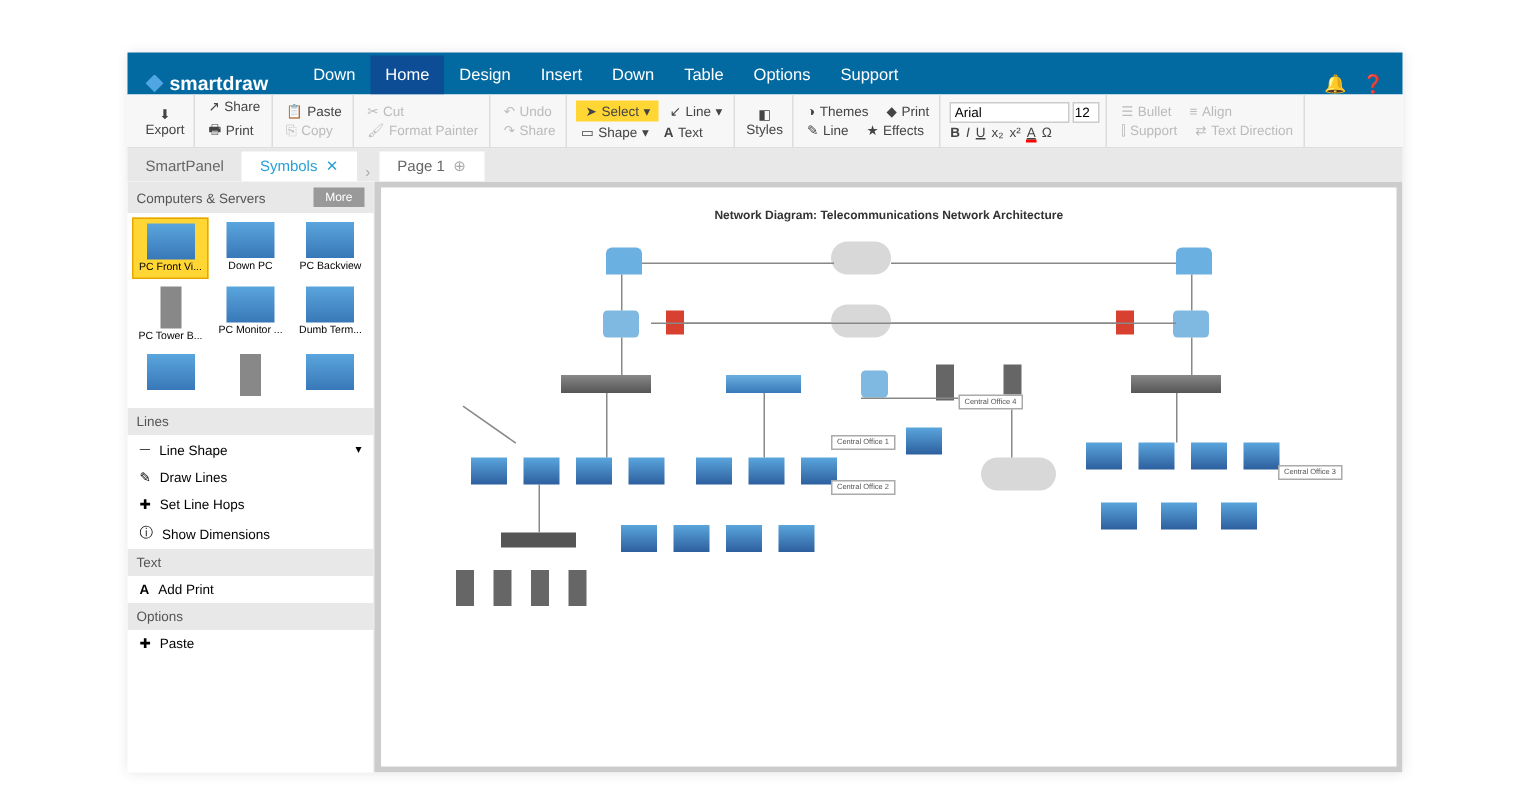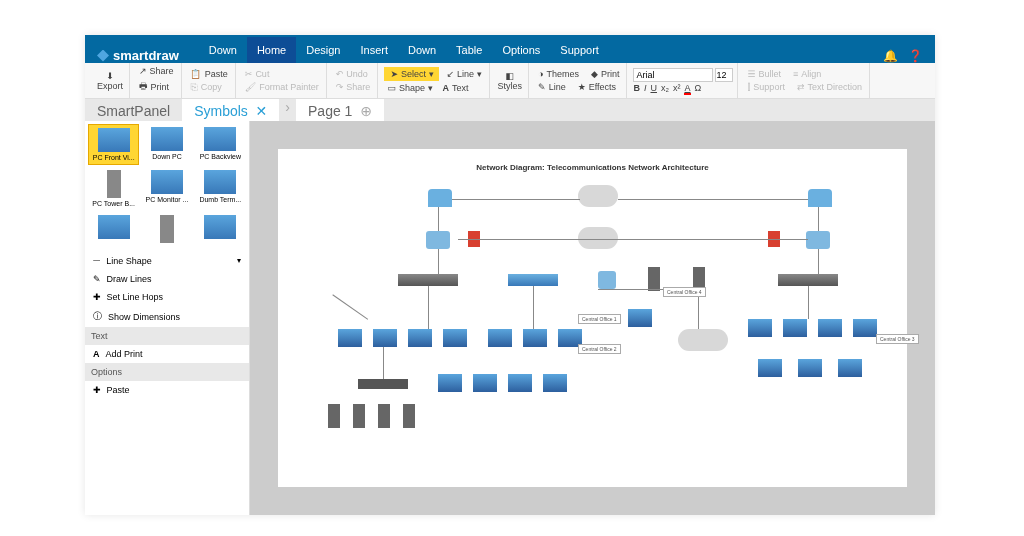--- a/index.html
+++ b/index.html
@@ -13,36 +13,36 @@
 .menu-item{padding:7px 10px;font-size:11px;cursor:pointer}
 .menu-item.active{background:#0d4d96}
 .titlebar-right{margin-left:auto;display:flex;gap:10px;align-items:center}
 .ribbon{height:36px;background:#f7f7f7;border-bottom:1px solid #ddd;display:flex;align-items:center;padding:0 6px;gap:2px;font-size:9px;color:#444}
 .rgroup{display:flex;flex-direction:column;gap:1px;padding:0 4px;border-right:1px solid #ddd;height:100%;justify-content:center}
 .rbtn{display:flex;align-items:center;gap:3px;padding:1px 3px;white-space:nowrap}
 .export-btn{display:flex;flex-direction:column;align-items:center;padding:0 6px;border-right:1px solid #ddd;height:100%;justify-content:center}
 .select-btn{background:#ffd633;padding:2px 6px;display:flex;align-items:center;gap:3px}
 .font-input{width:80px;height:14px;font-size:9px;border:1px solid #ccc;padding:0 2px}
 .font-size{width:18px;height:14px;font-size:9px;border:1px solid #ccc;}
-.tabs{height:22px;background:#e8e8e8;display:flex;align-items:flex-start;font-size:14px;color:#666}
+.tabs{height:22px;background:#e8e8e8;display:flex;align-items:flex-end;font-size:10px;color:#666}
 .tab{padding:4px 12px;cursor:pointer}
 .tab.active{background:#fff}
 .tab.symbols{color:#2a9fd6}
 .content{flex:1;display:flex;overflow:hidden}
 .sidebar{width:165px;background:#fff;border-right:1px solid #ddd;display:flex;flex-direction:column;font-size:9px}
 .section-hdr{background:#e8e8e8;padding:4px 6px;display:flex;justify-content:space-between;align-items:center;font-size:9px;color:#555}
 .more-btn{background:#999;color:#fff;padding:2px 8px;font-size:8px}
 .symbols-grid{display:grid;grid-template-columns:repeat(3,1fr);gap:2px;padding:3px;background:#fff}
 .symbol{display:flex;flex-direction:column;align-items:center;padding:3px;font-size:7px;text-align:center;cursor:pointer}
 .symbol.selected{background:#ffd633;border:1px solid #e6a800}
 .symbol-icon{width:32px;height:24px;background:linear-gradient(#5aa5dd,#3878b8);margin-bottom:2px}
 .symbol-icon.tower{width:14px;height:28px;background:#888}
 .sidebar-item{padding:4px 8px;display:flex;align-items:center;gap:6px;cursor:pointer;font-size:9px}
 .sidebar-item .caret{margin-left:auto;font-size:8px}
-.canvas-area{flex:1;background:#ccc;padding:28px;overflow:hidden}
+.canvas-area{flex:1;background:#ccc;padding:4px;overflow:hidden}
 .canvas{background:#fff;width:100%;height:100%;position:relative;padding:10px}
 .diagram-title{text-align:center;font-size:8px;font-weight:bold;color:#333;margin-top:4px}
 .diagram{position:absolute;top:30px;left:20px;right:20px;bottom:10px}
 .node{position:absolute;width:24px;height:18px;background:linear-gradient(#5aa5dd,#2d5f9e)}
 .node.cloud{width:40px;height:22px;background:#d8d8d8;border-radius:12px}
 .node.router{background:#7fb8e0;border-radius:3px}
 .node.firewall{background:#d84030;width:12px;height:16px}
 .node.server{width:12px;height:24px;background:#666}
 .node-lbl{position:absolute;font-size:5px;color:#555;white-space:nowrap}
 .edge{position:absolute;background:#888;height:1px;transform-origin:left center}
@@ -150,20 +150,24 @@
 
   <div class="tabs">
     <div class="tab">SmartPanel</div>
     <div class="tab active symbols"><span>Symbols</span> &nbsp;✕</div>
     <span style="padding:0 6px;color:#aaa">›</span>
     <div class="tab active"><span>Page 1</span> &nbsp;<span style="color:#aaa">⊕</span></div>
   </div>
 
   <div class="content">
     <div class="sidebar">
+      <div class="section-hdr">
+        <span>Computers &amp; Servers</span>
+        <span class="more-btn">More</span>
+      </div>
       <div class="symbols-grid">
         <div class="symbol selected">
             <div class="symbol-icon"></div>
             <span>PC Front Vi...</span>
           </div>
         <div class="symbol">
             <div class="symbol-icon"></div>
             <span>Down PC</span>
           </div>
         <div class="symbol">
@@ -185,20 +189,21 @@
         <div class="symbol">
             <div class="symbol-icon"></div>
           </div>
         <div class="symbol">
             <div class="symbol-icon tower"></div>
           </div>
         <div class="symbol">
             <div class="symbol-icon"></div>
           </div>
       </div>
+      <div class="section-hdr">Lines</div>
       <div class="sidebar-item">⏤ <span>Line Shape</span><span class="caret">▾</span></div>
       <div class="sidebar-item">✎ <span>Draw Lines</span></div>
       <div class="sidebar-item">✚ <span>Set Line Hops</span></div>
       <div class="sidebar-item">ⓘ <span>Show Dimensions</span></div>
       <div class="section-hdr">Text</div>
       <div class="sidebar-item">
           <b>A</b> 
           <span>Add Print</span>
         </div>
       <div class="section-hdr">Options</div>

